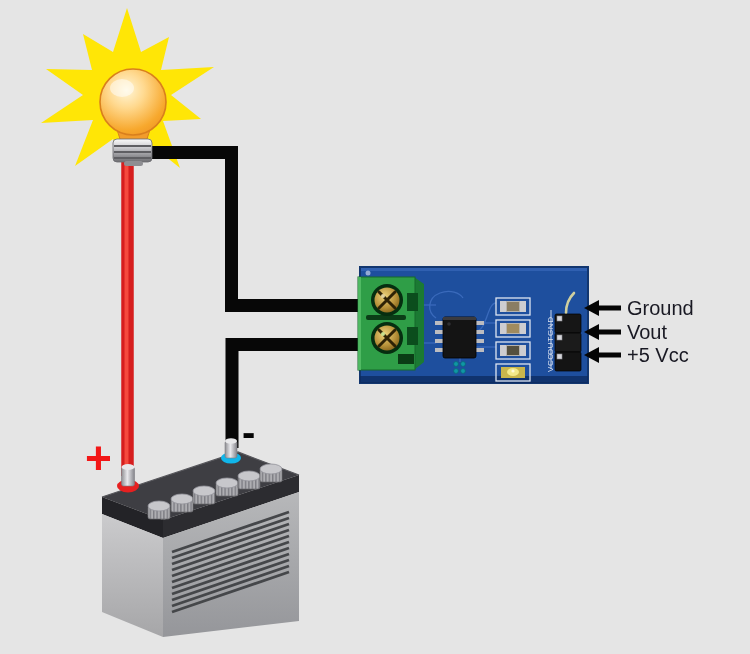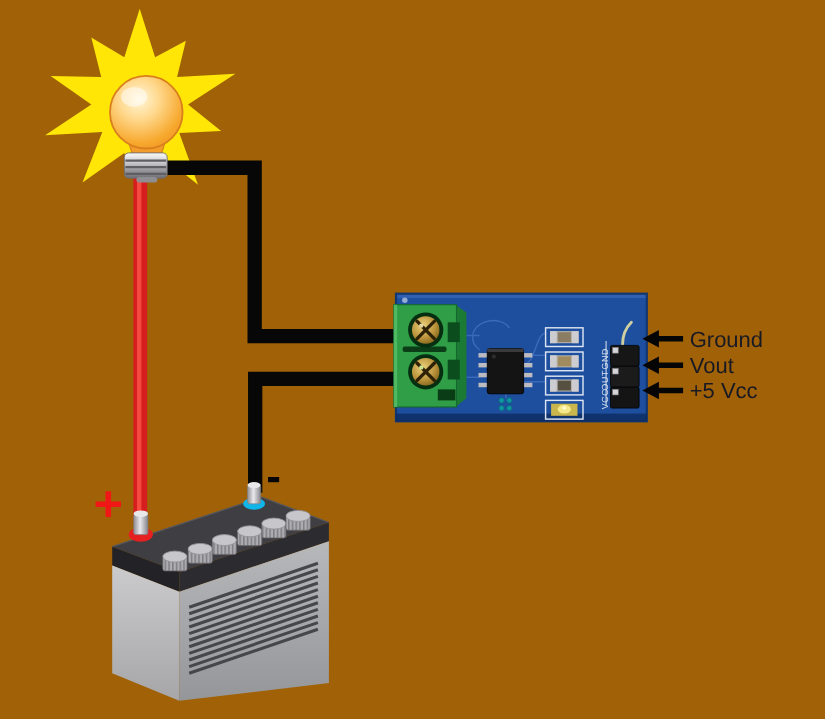--- a/index.html
+++ b/index.html
@@ -1,16 +1,16 @@
 <!DOCTYPE html>
 <html><head>
 <meta charset="utf-8">
 <style>
   html,body{margin:0;padding:0;background:#ffffff;}
-  #stage{position:relative;width:750px;height:654px;background:#a16207;overflow:hidden;
+  #stage{position:relative;width:750px;height:654px;background:#e5e5e5;overflow:hidden;
          font-family:"Liberation Sans",sans-serif;}
   svg{display:block;}
   .pin-label{font-family:"Liberation Sans",sans-serif;font-size:20px;fill:#191923;}
   .sign-plus{font-family:"Liberation Sans",sans-serif;font-size:46px;font-weight:bold;}
   .sign-minus{font-family:"Liberation Sans",sans-serif;font-size:40px;font-weight:bold;fill:#050505;}
   .silk{font-family:"Liberation Sans",sans-serif;font-size:8px;letter-spacing:0.6px;fill:#d9e1f0;}
 </style>
 </head>
 <body>
 

